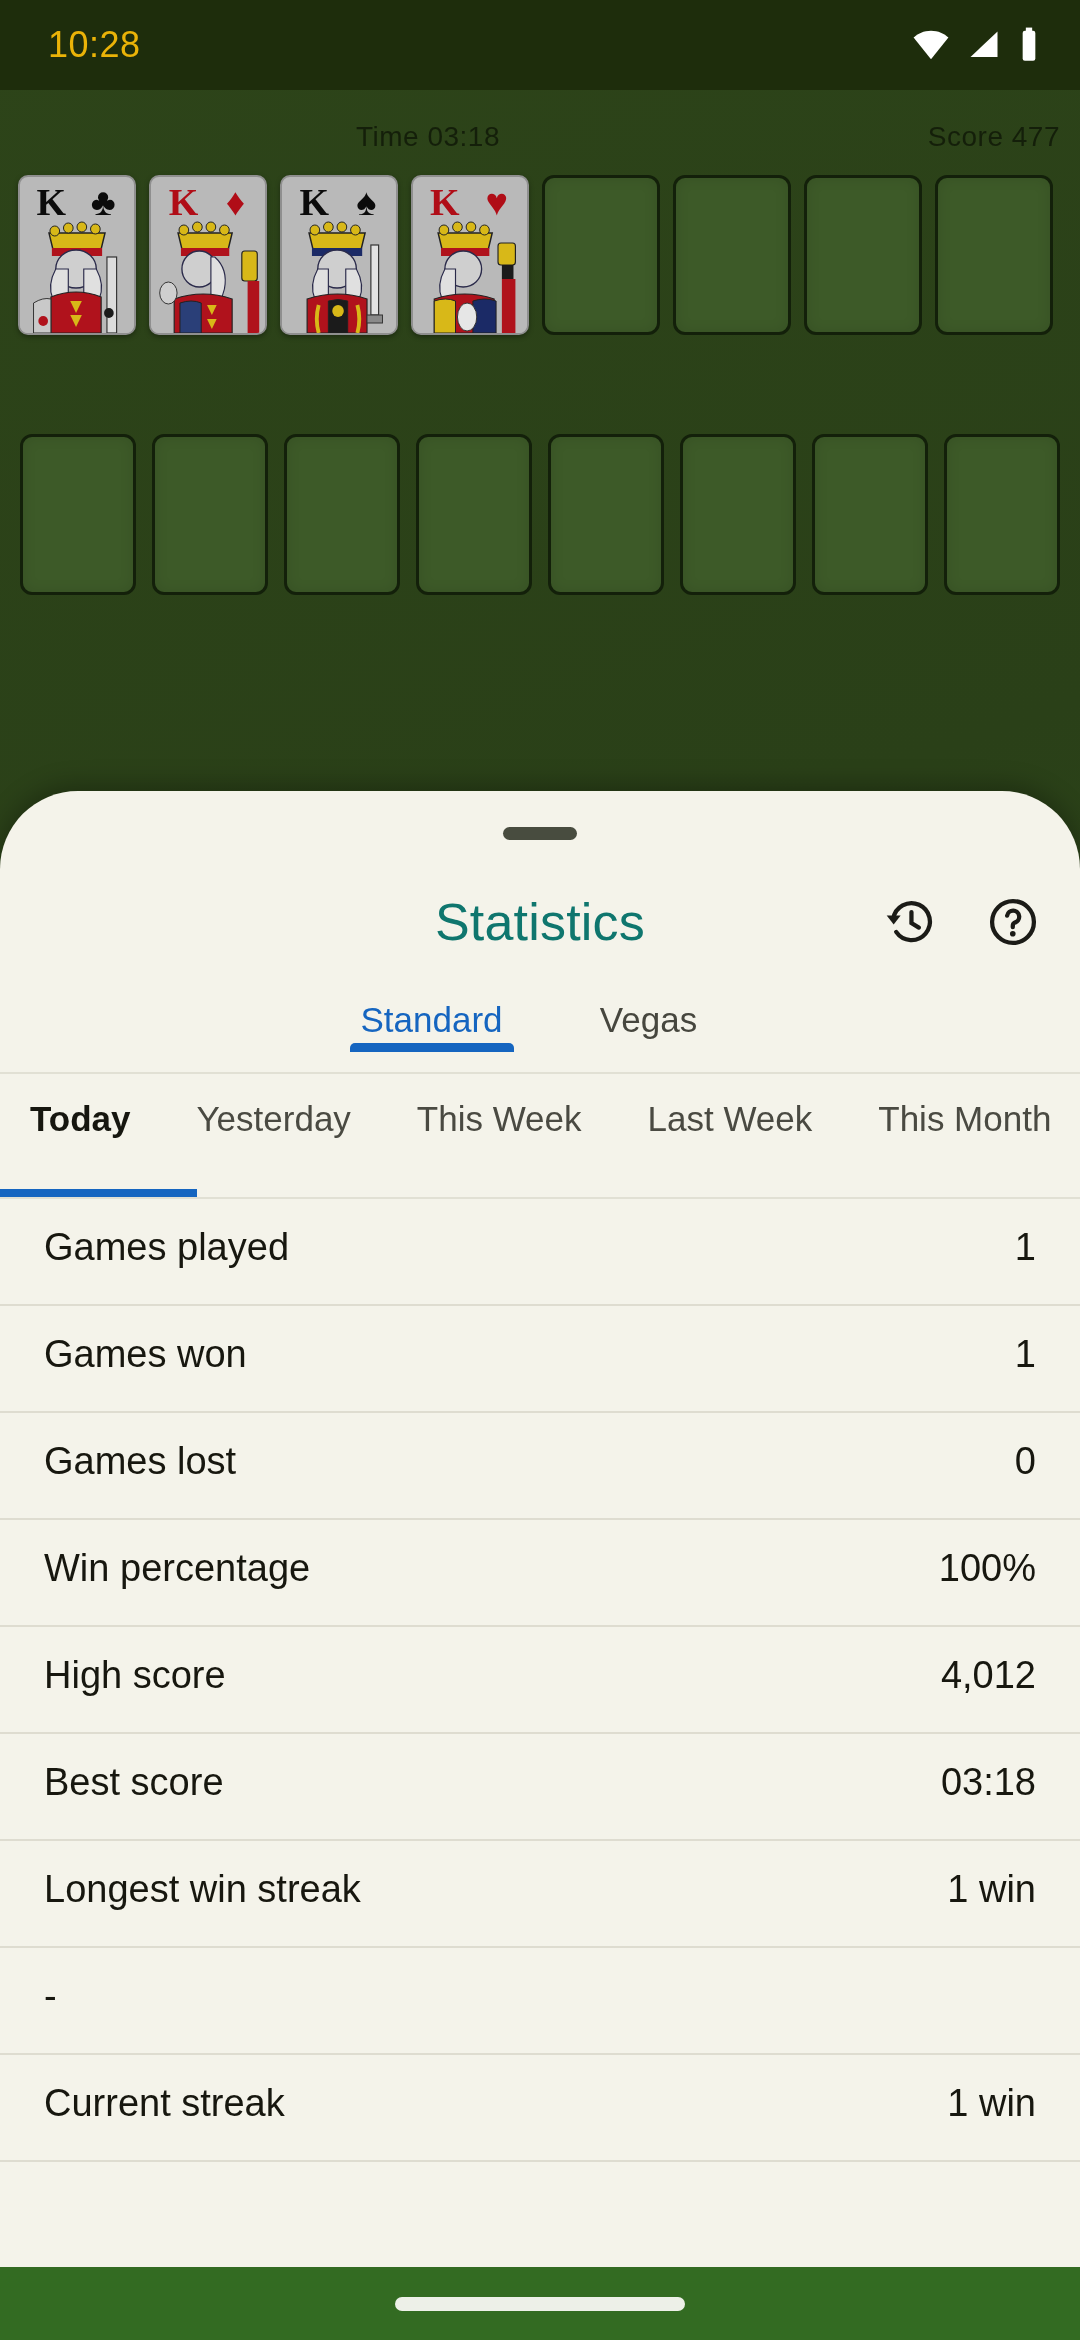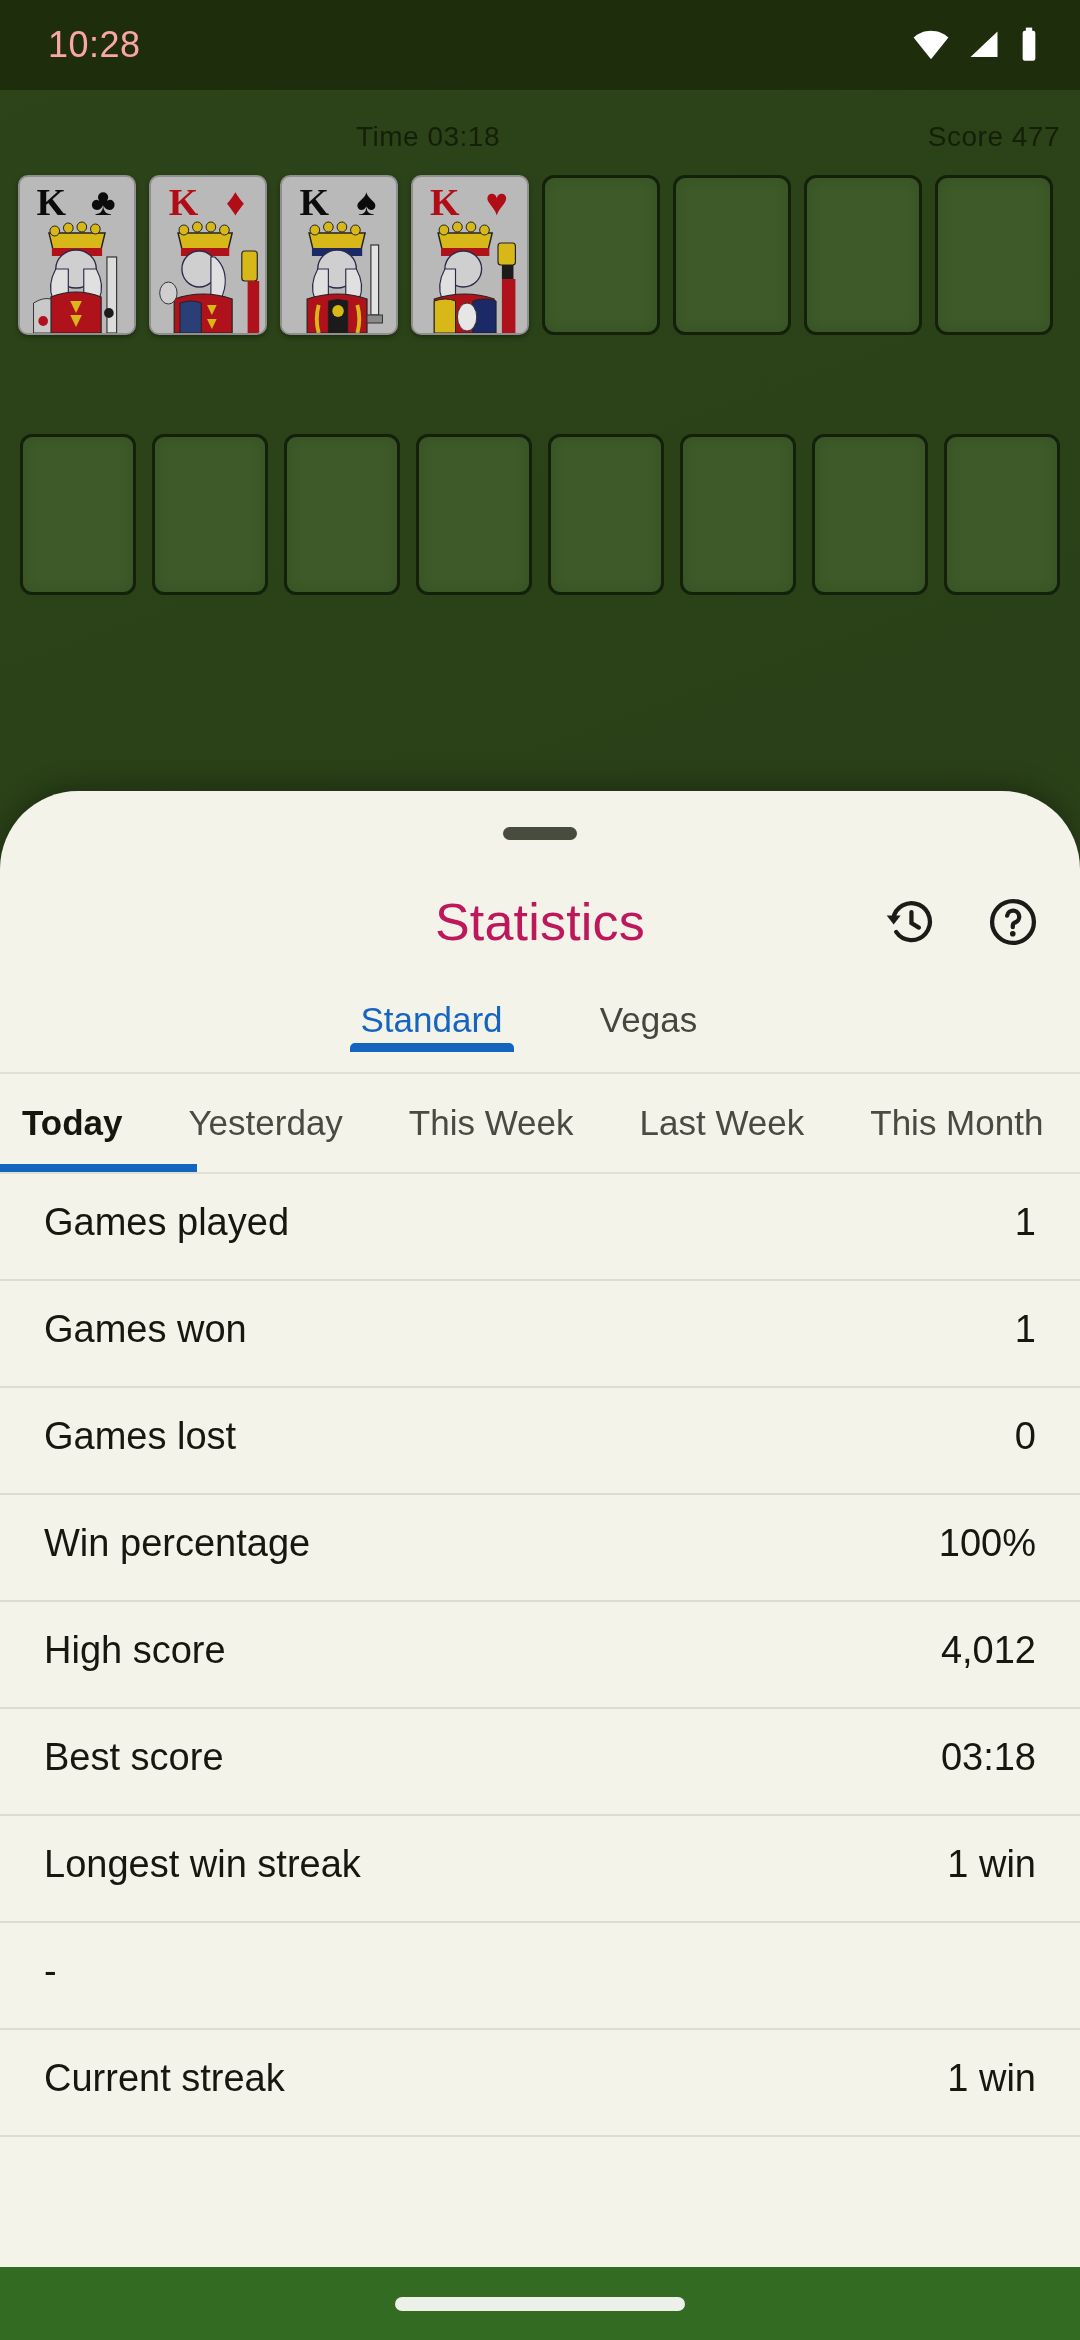--- a/index.html
+++ b/index.html
@@ -18,21 +18,21 @@
 
   
   #statusbar {
     position:absolute; top:0; left:0; width:1080px; height:90px;
     background:#1e2d0c;
     display:flex; align-items:center; justify-content:space-between;
     padding:0 40px 0 48px;
     z-index:5;
   }
   #status-time {
-    color:#fca5a5; font-size:36px; letter-spacing:0.5px;
+    color:#eab308; font-size:36px; letter-spacing:0.5px;
   }
   #status-icons { display:flex; align-items:center; gap:16px; }
   .sicon { display:block; }
 
   
   #board {
     position:absolute; top:90px; left:0; width:1080px; height:705px;
   }
   #scorebar {
     position:absolute; top:12px; left:0; width:1080px; height:70px;
@@ -95,21 +95,21 @@
     background:#484c3f;
     margin:36px auto 0 auto;
   }
   #sheet-header {
     position:relative;
     height:128px;
     display:flex; align-items:center; justify-content:center;
     margin-top:18px;
   }
   #sheet-title {
-    font-size:52px; color:#be185d; letter-spacing:0.2px;
+    font-size:52px; color:#0f766e; letter-spacing:0.2px;
   }
   #header-actions {
     position:absolute; right:40px; top:50%; transform:translateY(-50%);
     display:flex; align-items:center; gap:48px;
   }
   .hicon { width:54px; height:54px; display:block; cursor:pointer; }
 
   
   #mode-tabs {
     position:relative;
@@ -126,24 +126,25 @@
   .mode-tab.active { color:#1565C0; }
   .mode-tab.active::after {
     content:""; position:absolute; left:18px; right:18px; bottom:-12px;
     height:9px; border-radius:5px 5px 0 0; background:#1565C0;
   }
 
   
   #period-tabs {
     position:relative;
     height:100px;
-    display:flex; align-items:center;
-    padding-left:22px;
+    display:flex; 
+    padding-left:30px;
     overflow:hidden;
     border-bottom:2px solid #e1e0d4;
+    margin-top:25px;
   }
   .period-tab {
     flex:0 0 auto;
     font-size:35px; color:#4a4a42;
     padding:0 33px 0 0;
     margin-right:33px;
     white-space:nowrap; cursor:pointer;
     position:relative;
   }
   .period-tab:first-child { padding-left:0; }

